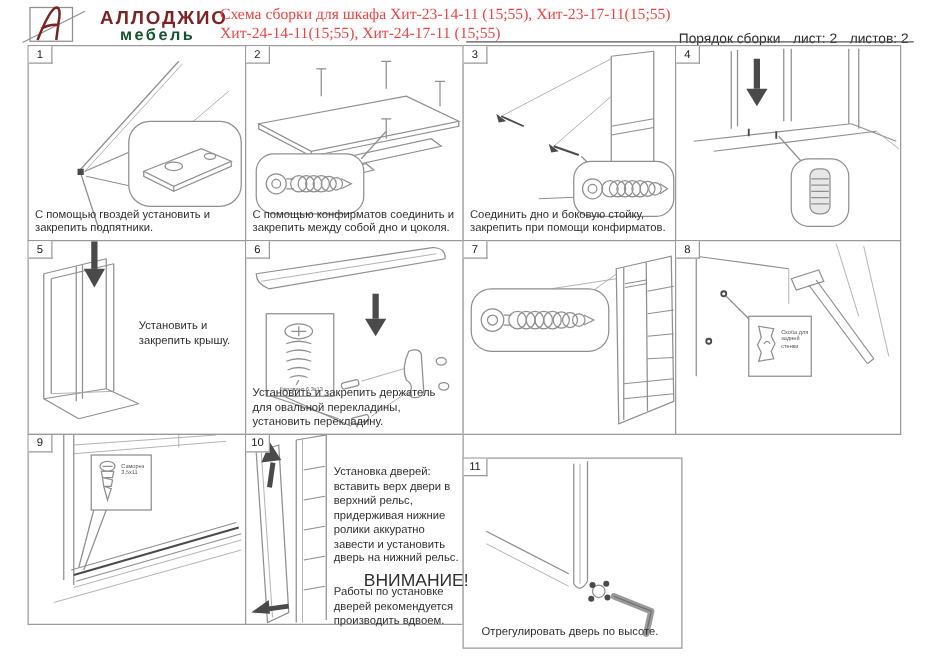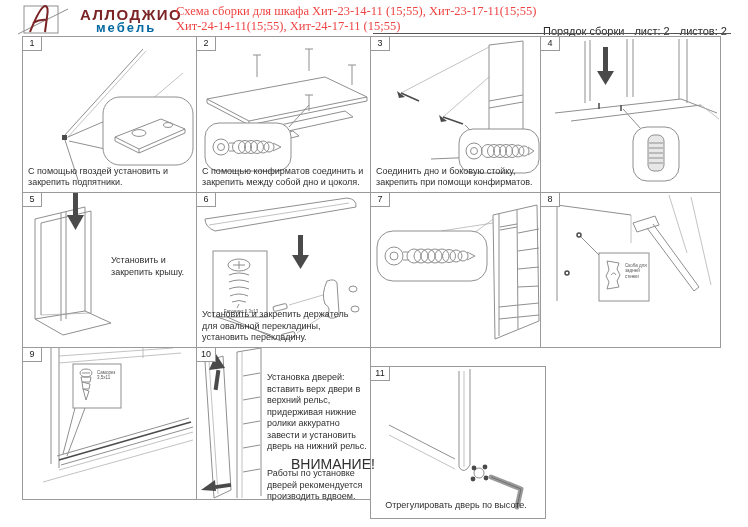--- a/index.html
+++ b/index.html
@@ -4,21 +4,21 @@
 <style>
   html,body{margin:0;padding:0;background:#ffffff;}
   .page{position:relative;width:748px;height:527px;background:#fff;
         font-family:"Liberation Sans",sans-serif;color:#3a3a3a;overflow:hidden;}
 
   
   .header-rule{position:absolute;left:373px;top:33px;width:358px;height:0;border-top:1px solid #555;}
   .brand-name{position:absolute;left:80px;top:6px;font-size:15px;font-weight:bold;
               letter-spacing:1.5px;color:#7b2426;}
   .brand-sub{position:absolute;left:96px;top:20px;font-size:13px;font-weight:bold;
-             letter-spacing:2px;color:#0369a1;}
+             letter-spacing:2px;color:#14532d;}
   .title{position:absolute;left:176px;top:4px;width:372px;font-family:"Liberation Serif",serif;
          font-size:12.5px;line-height:1.2;color:#ef4444;}
   .order{position:absolute;left:543px;top:25px;font-size:11px;color:#2c2c2c;white-space:nowrap;}
   .order span{margin-right:10px;}
 
   
   .cell{position:absolute;border:1px solid #9a9a9a;background:#fff;box-sizing:border-box;}
   .num{position:absolute;top:0;left:0;min-width:14px;height:13px;padding:0 2px;
        border-right:1px solid #9a9a9a;border-bottom:1px solid #9a9a9a;background:#fff;
        font-size:9px;line-height:13px;text-align:center;color:#222;z-index:3;}

